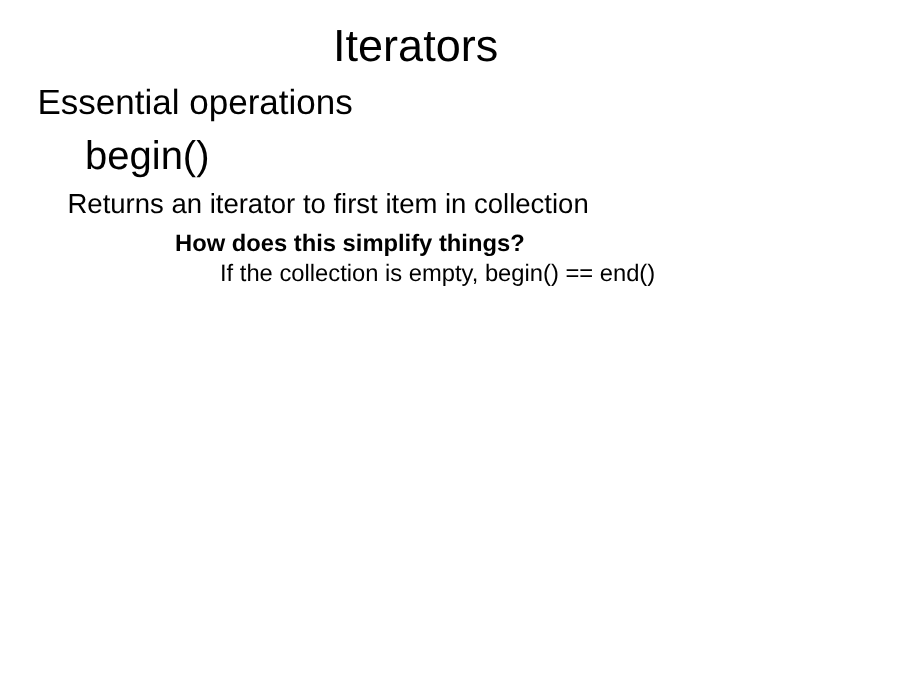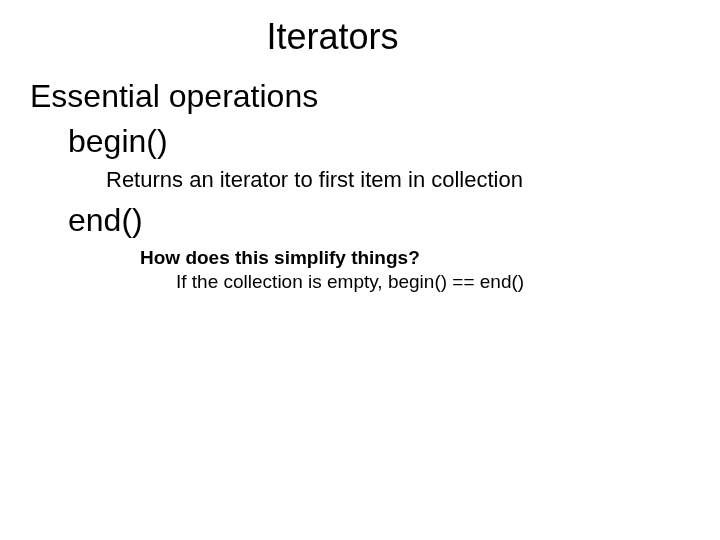--- a/index.html
+++ b/index.html
@@ -1,31 +1,30 @@
 <!DOCTYPE html>
 <html><head>
 <meta charset="utf-8">
 <style>
   * { margin: 0; padding: 0; box-sizing: border-box; }
   html, body { width: 720px; height: 540px; background: #ffffff; font-family: Arial, Helvetica, sans-serif; color: #000; }
   .slide { width: 665px; height: 540px; position: relative; padding: 12px 0 0 0; }
   .title { text-align: center; font-size: 36px; font-weight: 400; margin-top: 4px; }
-  .h1 { font-size: 32px; font-weight: 400; margin: 20px 0 0 30px; }
+  .h1 { font-size: 28px; font-weight: 400; margin: 8px 0 0 30px; }
   .op { font-size: 32px; font-weight: 400; margin: 8px 0 0 68px; }
-  .desc { font-size: 22px; font-weight: 400; margin: 6px 0 0 106px; line-height: 1.25; max-width: 560px; }
+  .desc { font-size: 22px; font-weight: 400; margin: 6px 0 0 54px; line-height: 1.25; max-width: 560px; }
   .note { font-size: 19px; font-weight: 700; margin: 8px 0 0 140px; }
   .note2 { font-size: 19px; font-weight: 400; margin: 2px 0 17px 176px; }
 </style>
 </head>
 <body>
 
 <div class="slide">
   <div class="title">Iterators</div>
   <div class="h1">Essential operations</div>
 
   <div class="op">begin()</div>
   <div class="desc">Returns an iterator to first item in collection</div>
 
-  <div class="op">end()</div>
 
   <div class="note">How does this simplify things?</div>
   <div class="note2">If the collection is empty, begin() == end()</div>
 </div>
 
 </body></html>

